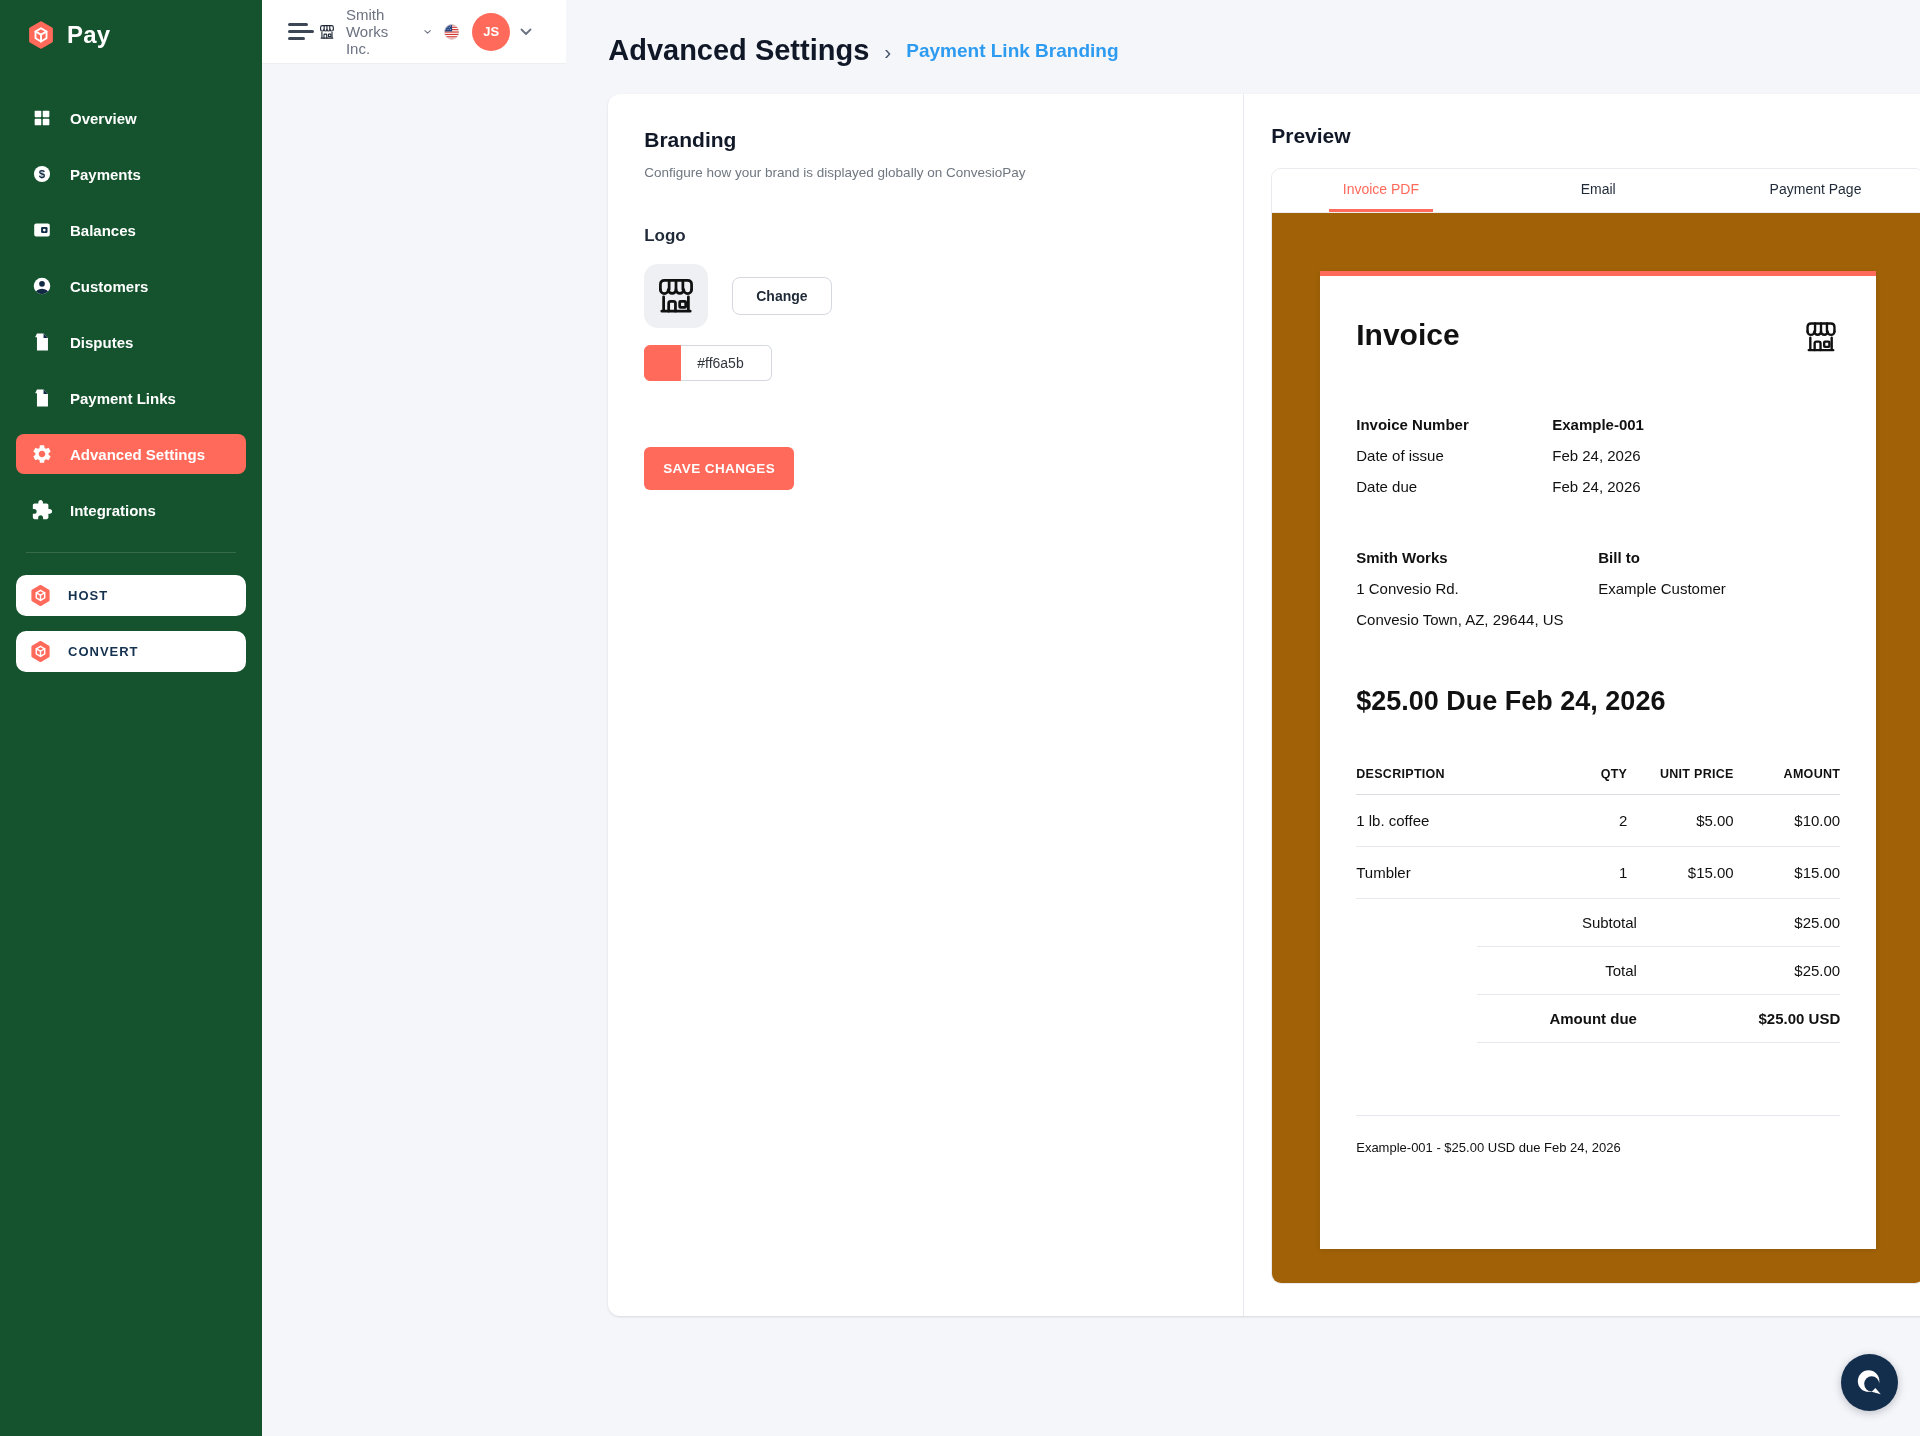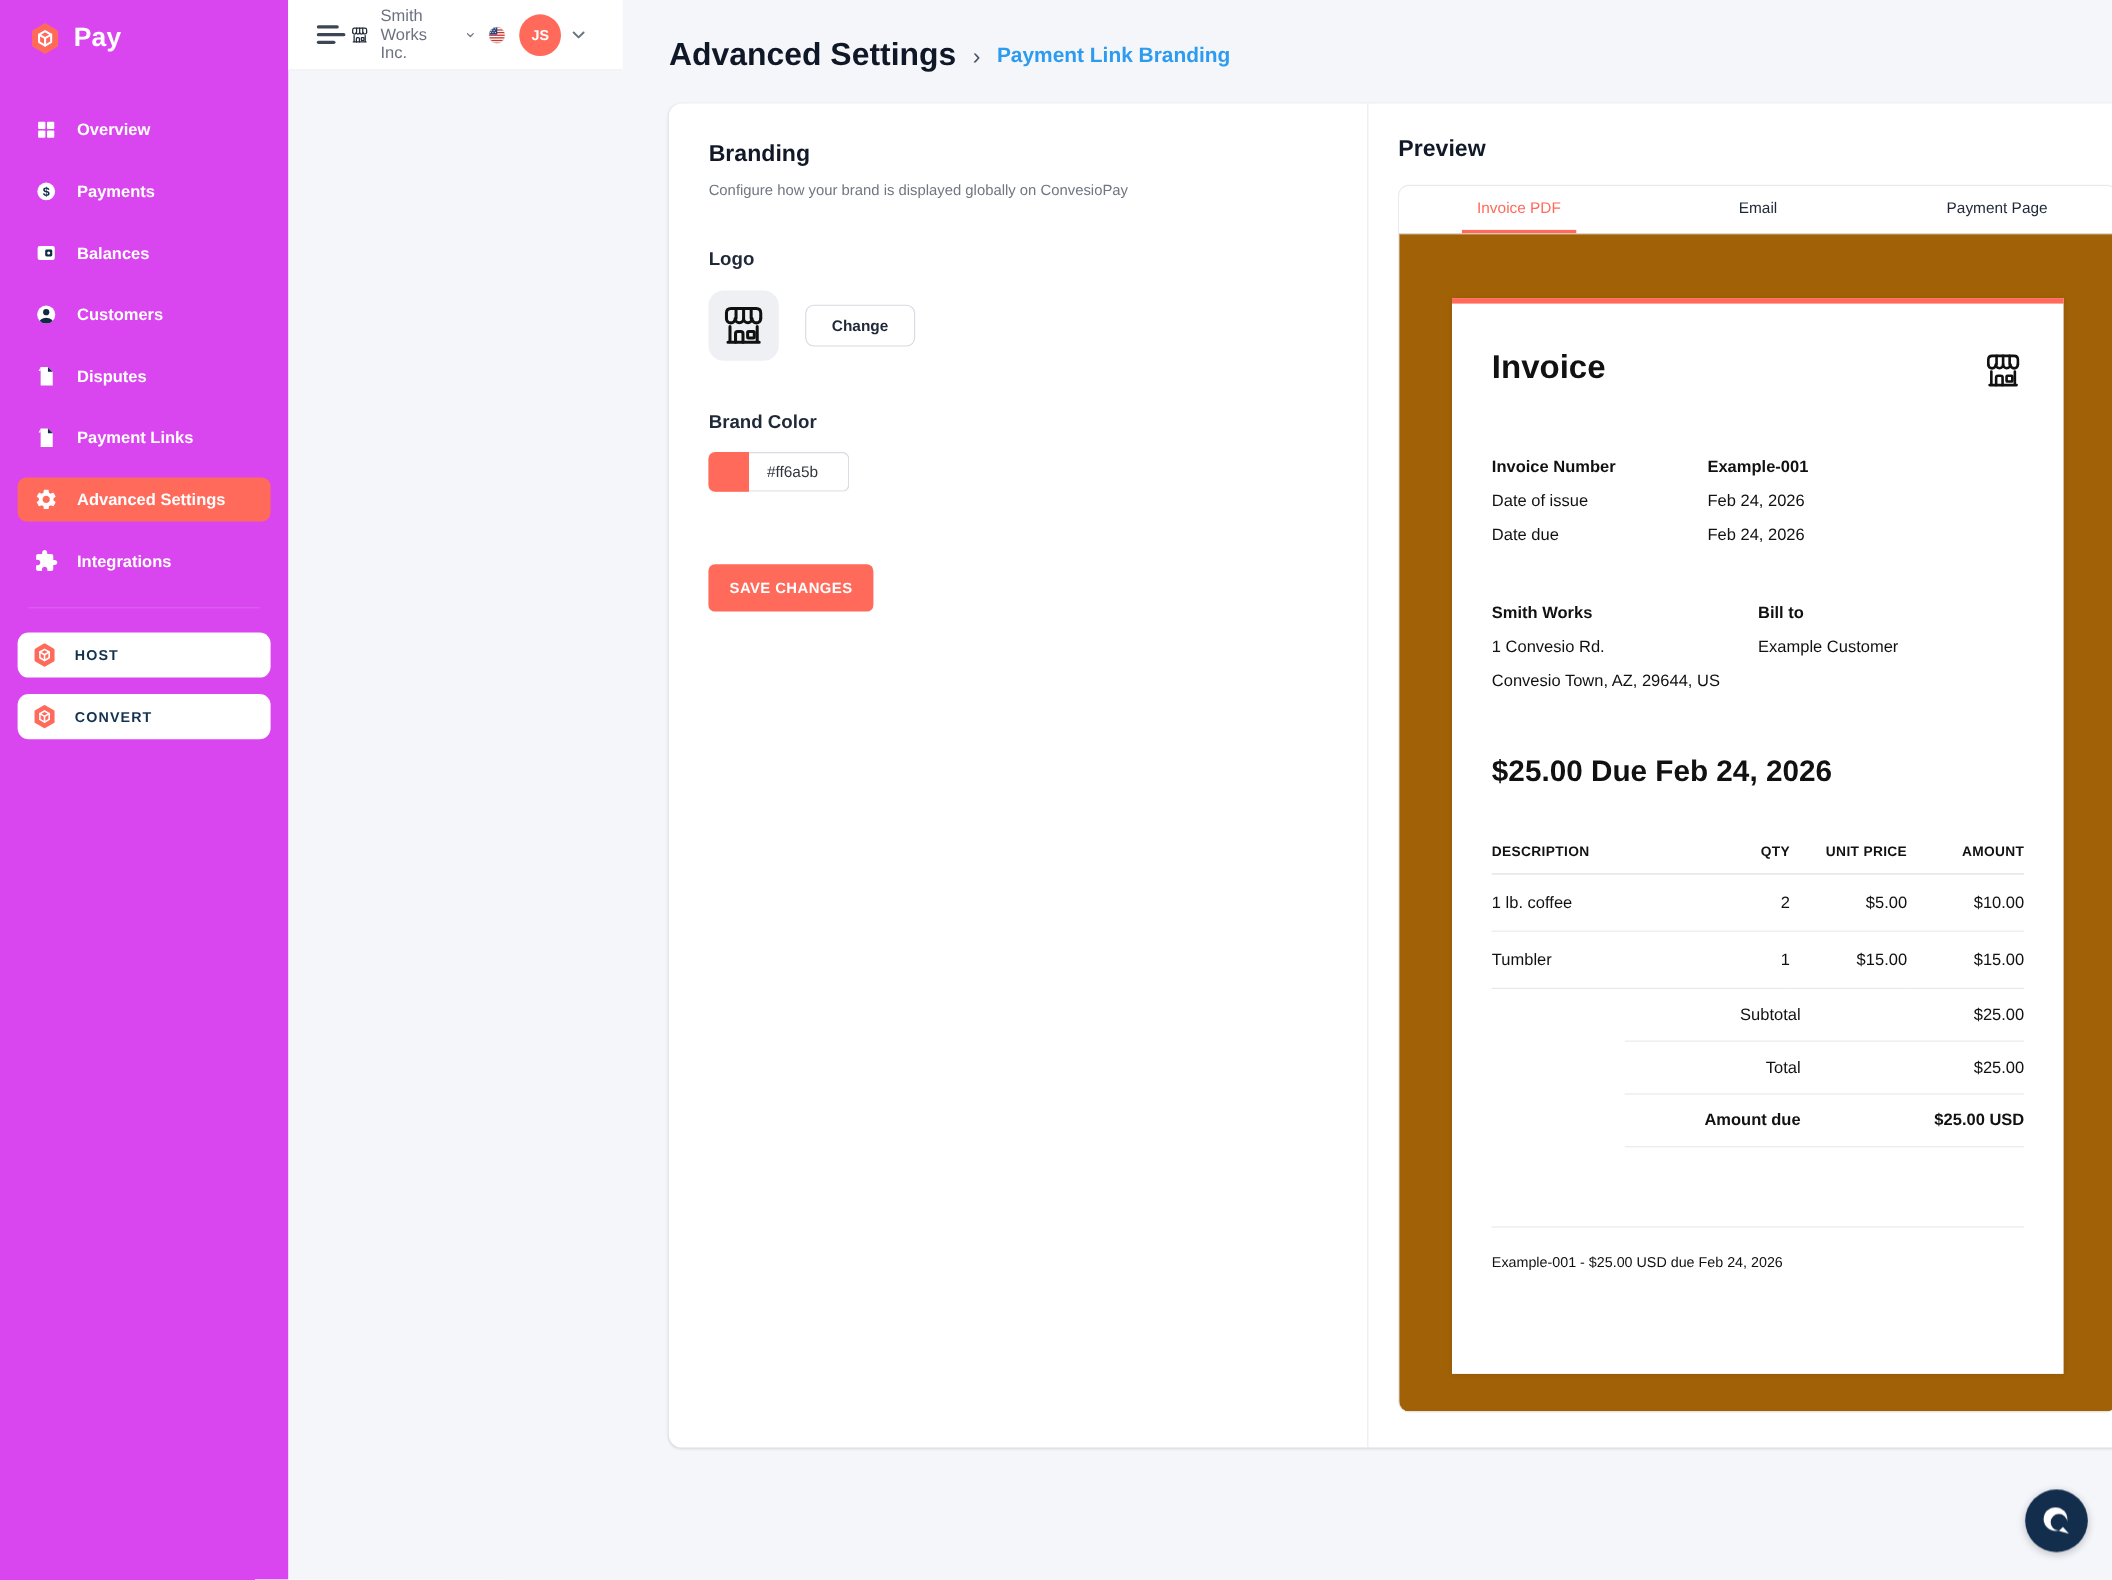--- a/index.html
+++ b/index.html
@@ -4,21 +4,21 @@
 <style>
   * { box-sizing: border-box; margin: 0; padding: 0; }
   html,body { width:1920px; height:1436px; }
   body {
     font-family: "Liberation Sans", sans-serif;
     background:#f5f6fa; color:#101828; overflow:hidden;
   }
   .app { display:flex; width:1920px; height:1436px; }
 
   
-  .sidebar { width:262px; min-width:262px; background:#d946ef; color:#fff; display:flex; flex-direction:column; }
+  .sidebar { width:262px; min-width:262px; background:#14532d; color:#fff; display:flex; flex-direction:column; }
   .logo-row { display:flex; align-items:center; gap:11px; padding:20px 26px 18px; }
   .logo-row .brand { font-size:24px; font-weight:bold; letter-spacing:.2px; color:#fff; }
   .nav { padding:30px 16px 0; }
   .nav-item { display:flex; align-items:center; gap:17px; height:40px; padding:0 15px; margin-bottom:16px;
               border-radius:8px; font-size:15px; font-weight:600; color:#fff; cursor:pointer; }
   .nav-item.active { background:#ff6a5b; }
   .nav-item svg { flex:0 0 auto; }
   .nav-divider { height:1px; background:rgba(255,255,255,.14); margin:6px 26px 22px; }
   .side-btn { display:flex; align-items:center; gap:16px; background:#fff; color:#14324f;
               border-radius:10px; margin:0 16px 15px; height:41px; padding:0 13px;
@@ -331,21 +331,20 @@
           <div class="field-label">Logo</div>
           <div class="logo-edit">
             <div class="logo-box">
               <svg width="44" height="44" style="color:#111">
                   <use href="#sym-storefront"></use>
                 </svg>
             </div>
             <button class="btn-outline">Change</button>
           </div>
 
-          <div class="field-label">Brand Color</div>
           <div class="color-row">
             <div class="swatch"></div>
             <input class="color-input" type="text" value="#ff6a5b" style="">
           </div>
 
           <button class="btn-save">SAVE CHANGES</button>
         </section>
 
         <section class="pane-right">
           <h2 class="pane-title">Preview</h2>

